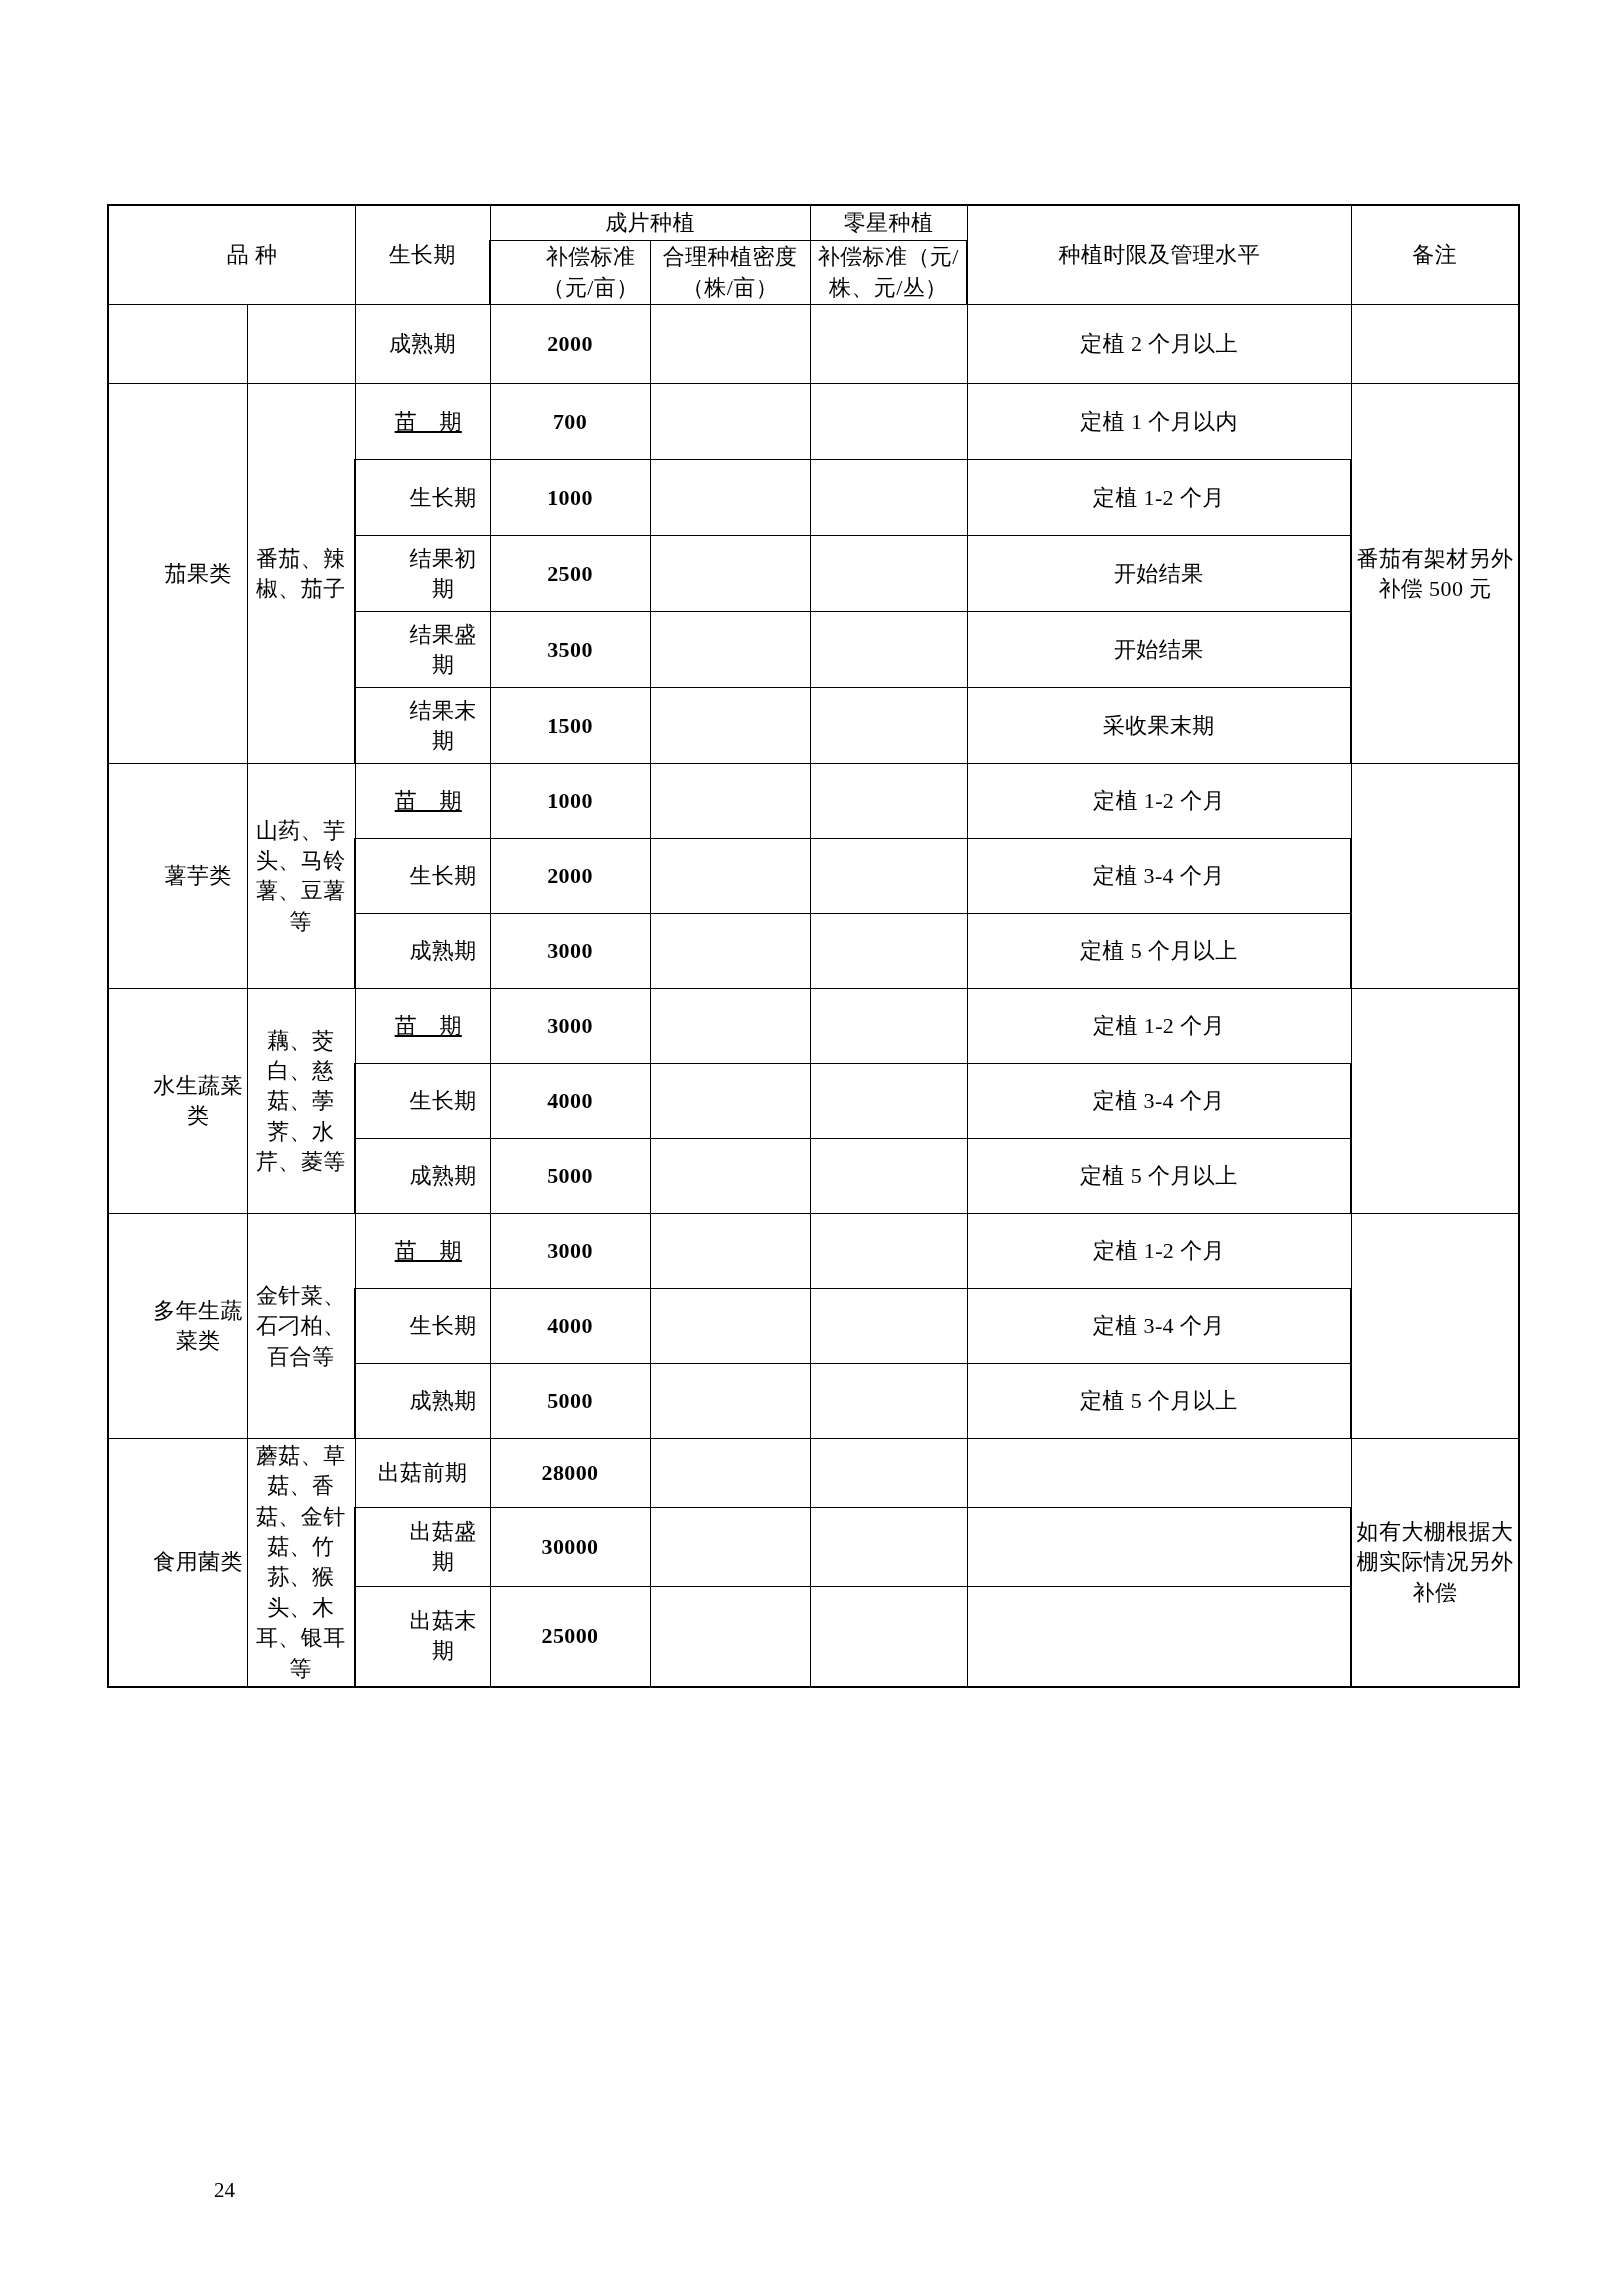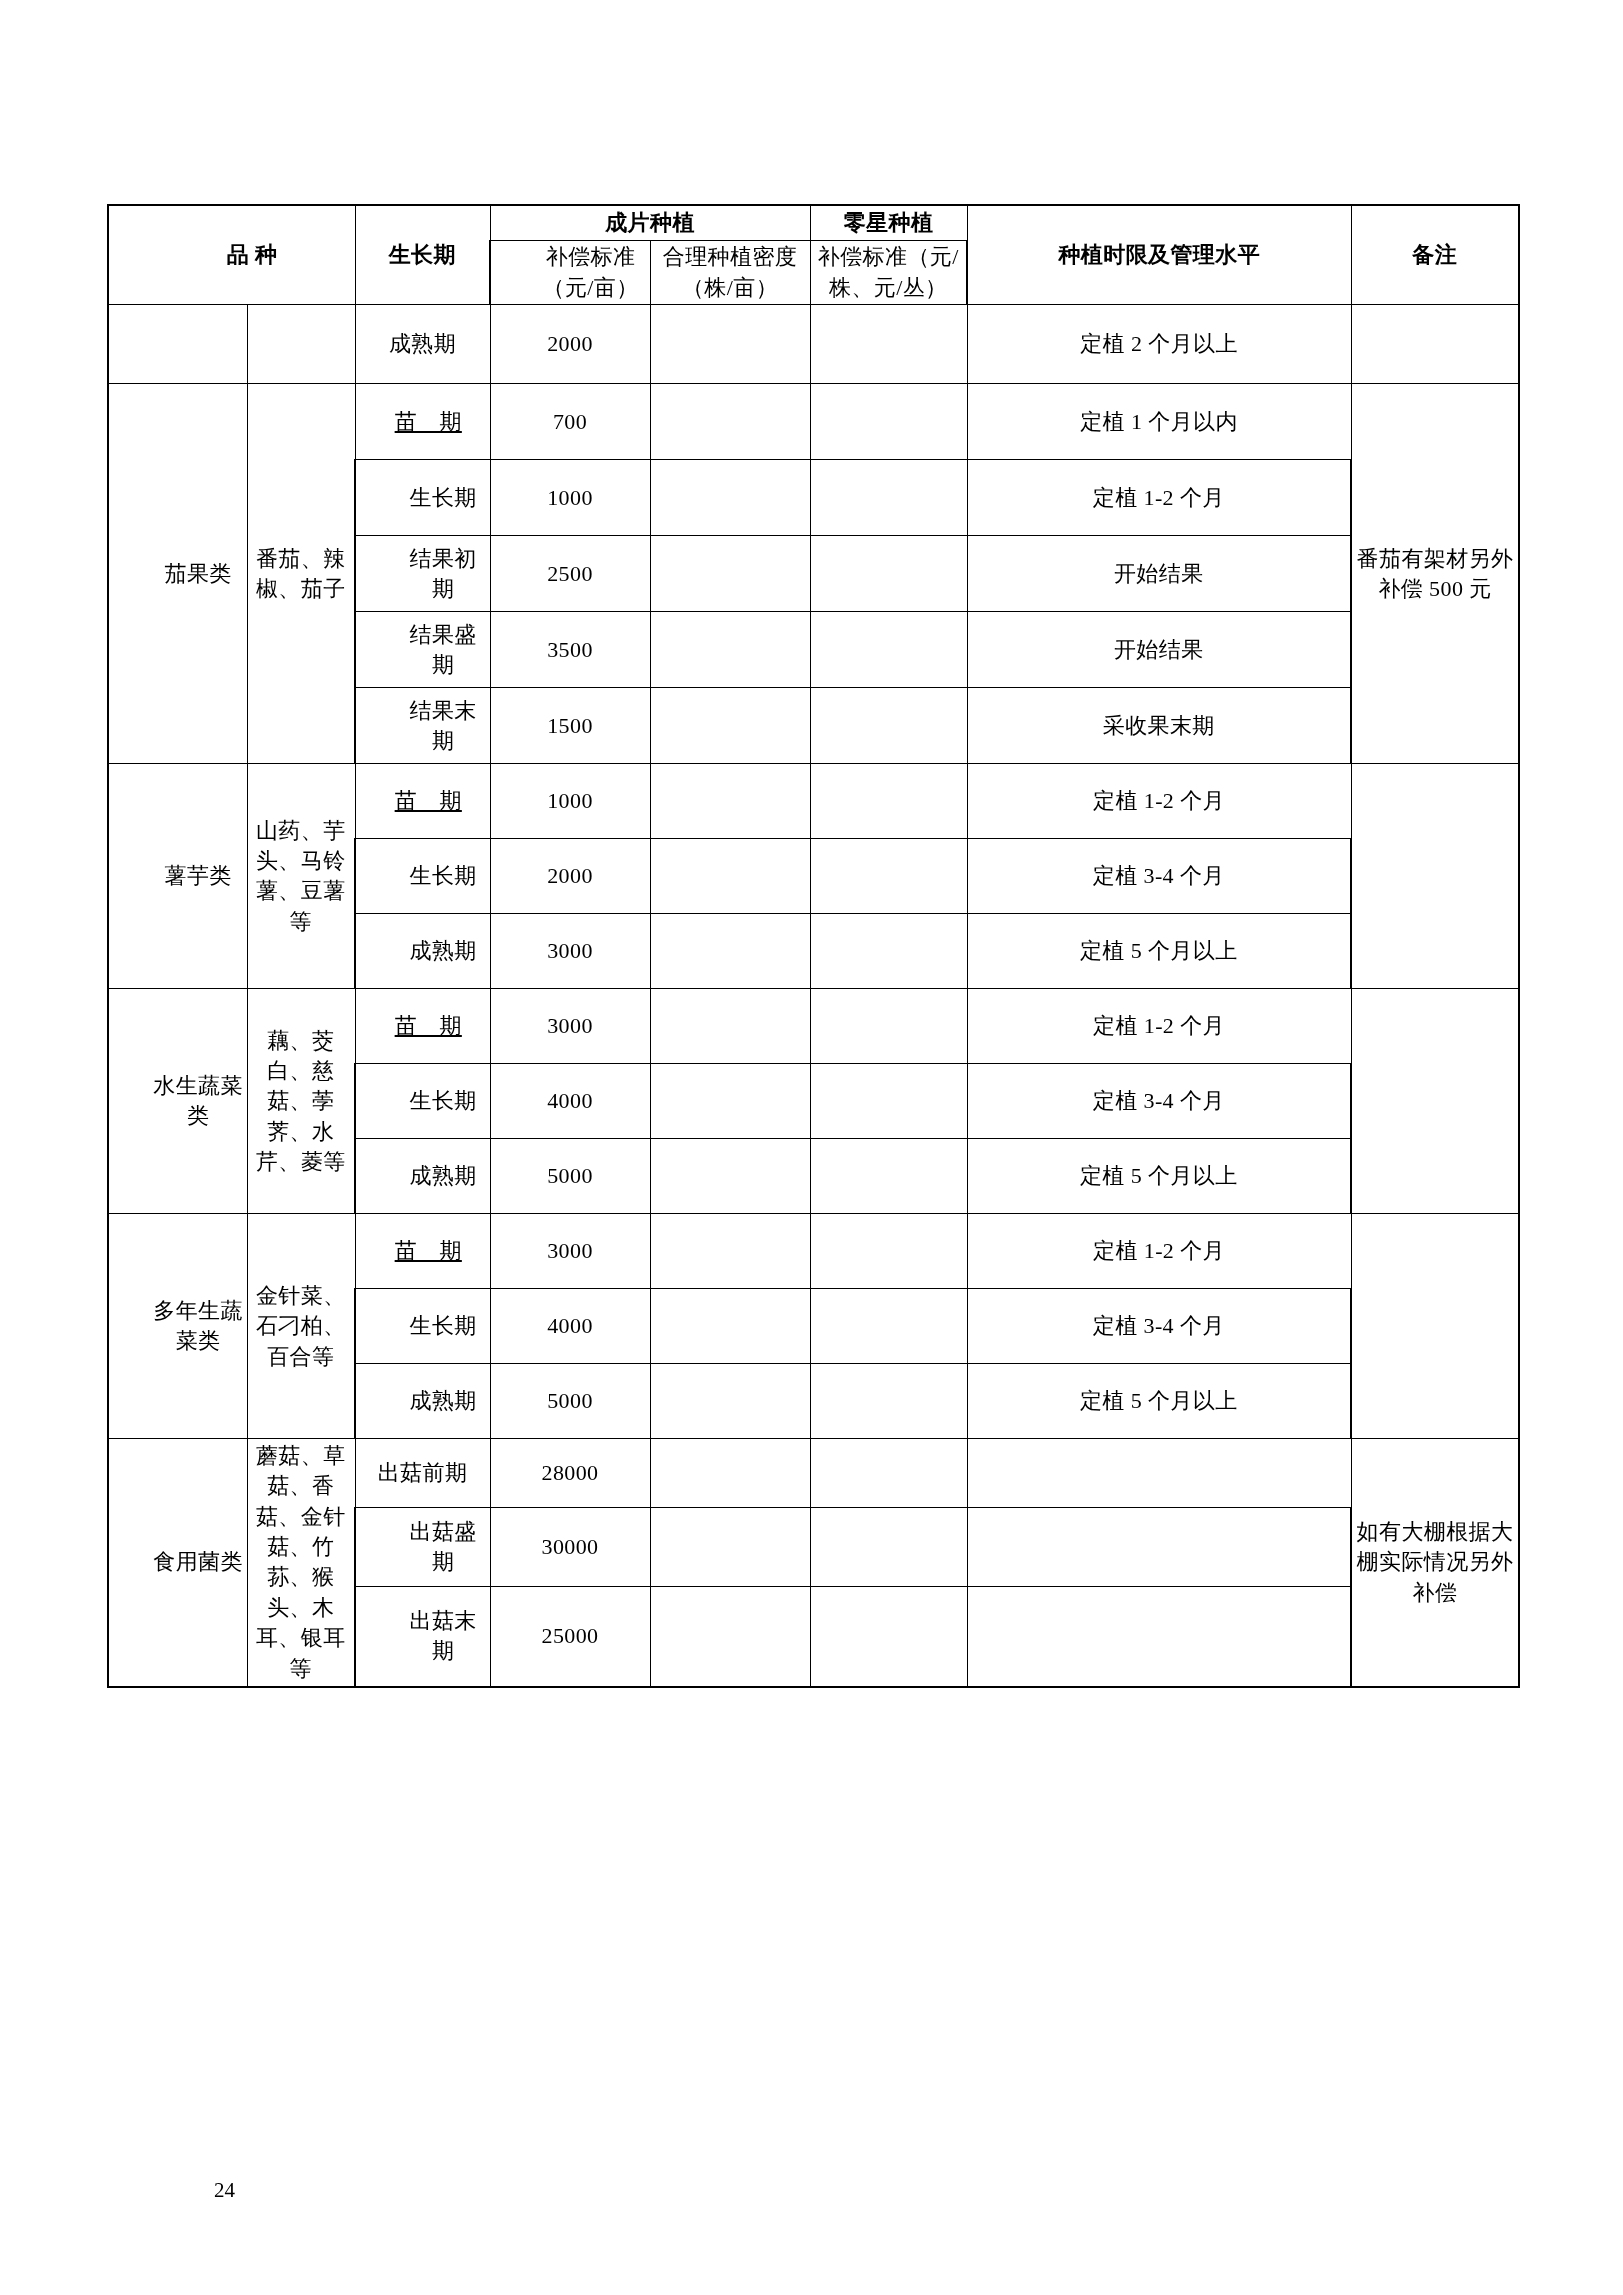--- a/index.html
+++ b/index.html
@@ -39,34 +39,34 @@
     font-family:"Liberation Serif","DejaVu Serif",serif;
     letter-spacing:0.4px;
     word-break:break-all;
   }
   .hdr{font-size:22px;}
   .hdr-small{font-size:20.5px;letter-spacing:0px;margin-top:43px;}
   .cat{font-size:23px;letter-spacing:2.5px;}
   .var{font-size:22px;letter-spacing:0.8px;line-height:1.42;}
   .stage{font-size:23px;letter-spacing:0.8px;}
   .stage-wide{font-size:23px;letter-spacing:11.5px;text-indent:11.5px;text-decoration:underline;}
-  .num{font-size:23px;letter-spacing:0px;font-family:"Liberation Serif","DejaVu Serif",serif;}
+  .num{font-size:23px;letter-spacing:0px;font-family:"Liberation Serif","DejaVu Serif",serif;font-weight:bold;}
   .period{font-size:23px;letter-spacing:0.8px;}
   .remark{font-size:22px;line-height:1.5;letter-spacing:0.8px;}
   .pagenum{
     position:absolute;
     left:214px;
     top:2178px;
     font-size:21px;
     font-family:Liberation Serif, serif;
     color:#000;
   }
   
   table.grid{border:2.1px solid #000;}
-  table.grid tr:first-child td{border-top-width:2.1px;font-weight:bold;}
+  table.grid tr:first-child td{border-top-width:2.1px;}
   table.grid tr:last-child td{border-bottom-width:2.1px;}
   table.grid td:first-child{border-left-width:2.1px;padding-left:44px;}
   table.grid td:last-child{border-right-width:2.1px;}
 </style>
 </head>
 <body>
 
 <div class="page">
 
   <div class="table-wrap">

